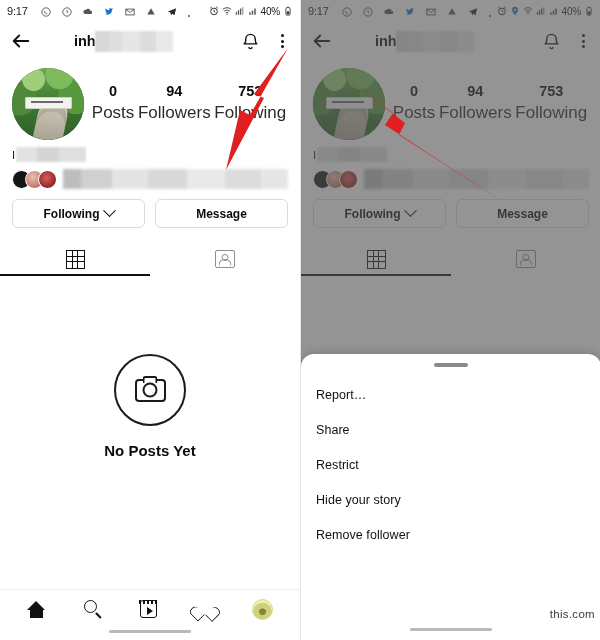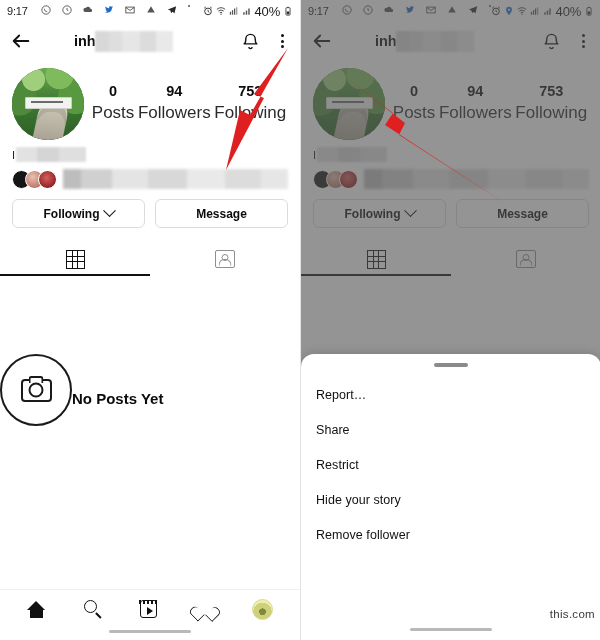--- a/index.html
+++ b/index.html
@@ -6,26 +6,26 @@
   body{width:600px;height:640px;font-family:"Liberation Sans",sans-serif;overflow:hidden;}
   .shot{position:relative;width:600px;height:640px;background:#fff;}
 
   .panel{position:absolute;top:0;width:300px;height:640px;background:#fff;overflow:hidden;}
   .panel.left{left:0;}
   .panel.right{left:300px;border-left:1px solid #e4e4e4;}
 
   
   .statusbar{position:relative;height:22px;display:flex;align-items:center;
              justify-content:space-between;padding:0 7px;box-sizing:border-box;}
-  .sb-left{display:flex;align-items:flex-start;gap:11px;}
+  .sb-left{display:flex;align-items:flex-end;gap:11px;}
   .sb-right{display:flex;align-items:center;gap:3px;}
   .sb-time{font-size:11px;color:#1a1a1a;letter-spacing:-.2px;margin-right:2px;}
   .sb-ico{width:10px;height:10px;display:block;}
   .sb-dot{width:2px;height:2px;border-radius:50%;background:#555;}
-  .sb-batt{font-size:13px;color:#1a1a1a;letter-spacing:-.2px;}
+  .sb-batt{font-size:10px;color:#1a1a1a;letter-spacing:-.2px;}
 
   
   .header{position:relative;height:38px;display:flex;align-items:center;padding:0 10px;box-sizing:border-box;gap:28px;}
   .h-back{width:22px;height:22px;flex:0 0 auto;}
   .h-title{display:flex;align-items:center;margin-left:14px;flex:1 1 auto;min-width:0;}
   .h-name{font-size:14.5px;font-weight:bold;color:#0b0b0b;letter-spacing:-.1px;}
   .blur-name{height:21px;width:78px;margin-left:0;
     background:linear-gradient(90deg,#d8d8d8 0 18%,#dedede 18% 35%,#e6e6e6 35% 58%,#dcdcdc 58% 78%,#e9e9e9 78% 100%);
     filter:blur(1.1px);}
   .h-actions{display:flex;align-items:center;gap:14px;flex:0 0 auto;}
@@ -90,21 +90,21 @@
        linear-gradient(#111,#111) 0 66.6%/100% 1.4px no-repeat,
        linear-gradient(#111,#111) 33.3% 0/1.4px 100% no-repeat,
        linear-gradient(#111,#111) 66.6% 0/1.4px 100% no-repeat;}
   .tag-ico{width:20px;height:18px;border:1.6px solid #8e8e8e;border-radius:2px;position:relative;box-sizing:border-box;}
   .tag-ico:before{content:"";position:absolute;left:50%;top:3px;transform:translateX(-50%);
      width:5px;height:5px;border-radius:50%;border:1.5px solid #8e8e8e;}
   .tag-ico:after{content:"";position:absolute;left:50%;bottom:1px;transform:translateX(-50%);
      width:11px;height:6px;border-radius:6px 6px 0 0;border:1.5px solid #8e8e8e;border-bottom:none;}
 
   
-  .empty{margin-top:78px;display:flex;flex-direction:row;align-items:center;}
+  .empty{margin-top:78px;display:flex;flex-direction:column;align-items:center;}
   .cam-ring{width:68px;height:68px;border-radius:50%;border:2px solid #1a1a1a;
             display:flex;align-items:center;justify-content:center;}
   .cam{width:31px;height:23px;border:2px solid #1a1a1a;border-radius:4px;position:relative;box-sizing:border-box;}
   .cam:before{content:"";position:absolute;left:50%;top:-5px;transform:translateX(-50%);
      width:11px;height:5px;border:2px solid #1a1a1a;border-bottom:none;border-radius:3px 3px 0 0;background:#fff;}
   .cam:after{content:"";position:absolute;left:50%;top:50%;transform:translate(-50%,-50%);
      width:11px;height:11px;border:2px solid #1a1a1a;border-radius:50%;}
   .empty-t{margin-top:16px;font-size:15px;font-weight:bold;color:#0b0b0b;}
 
   

